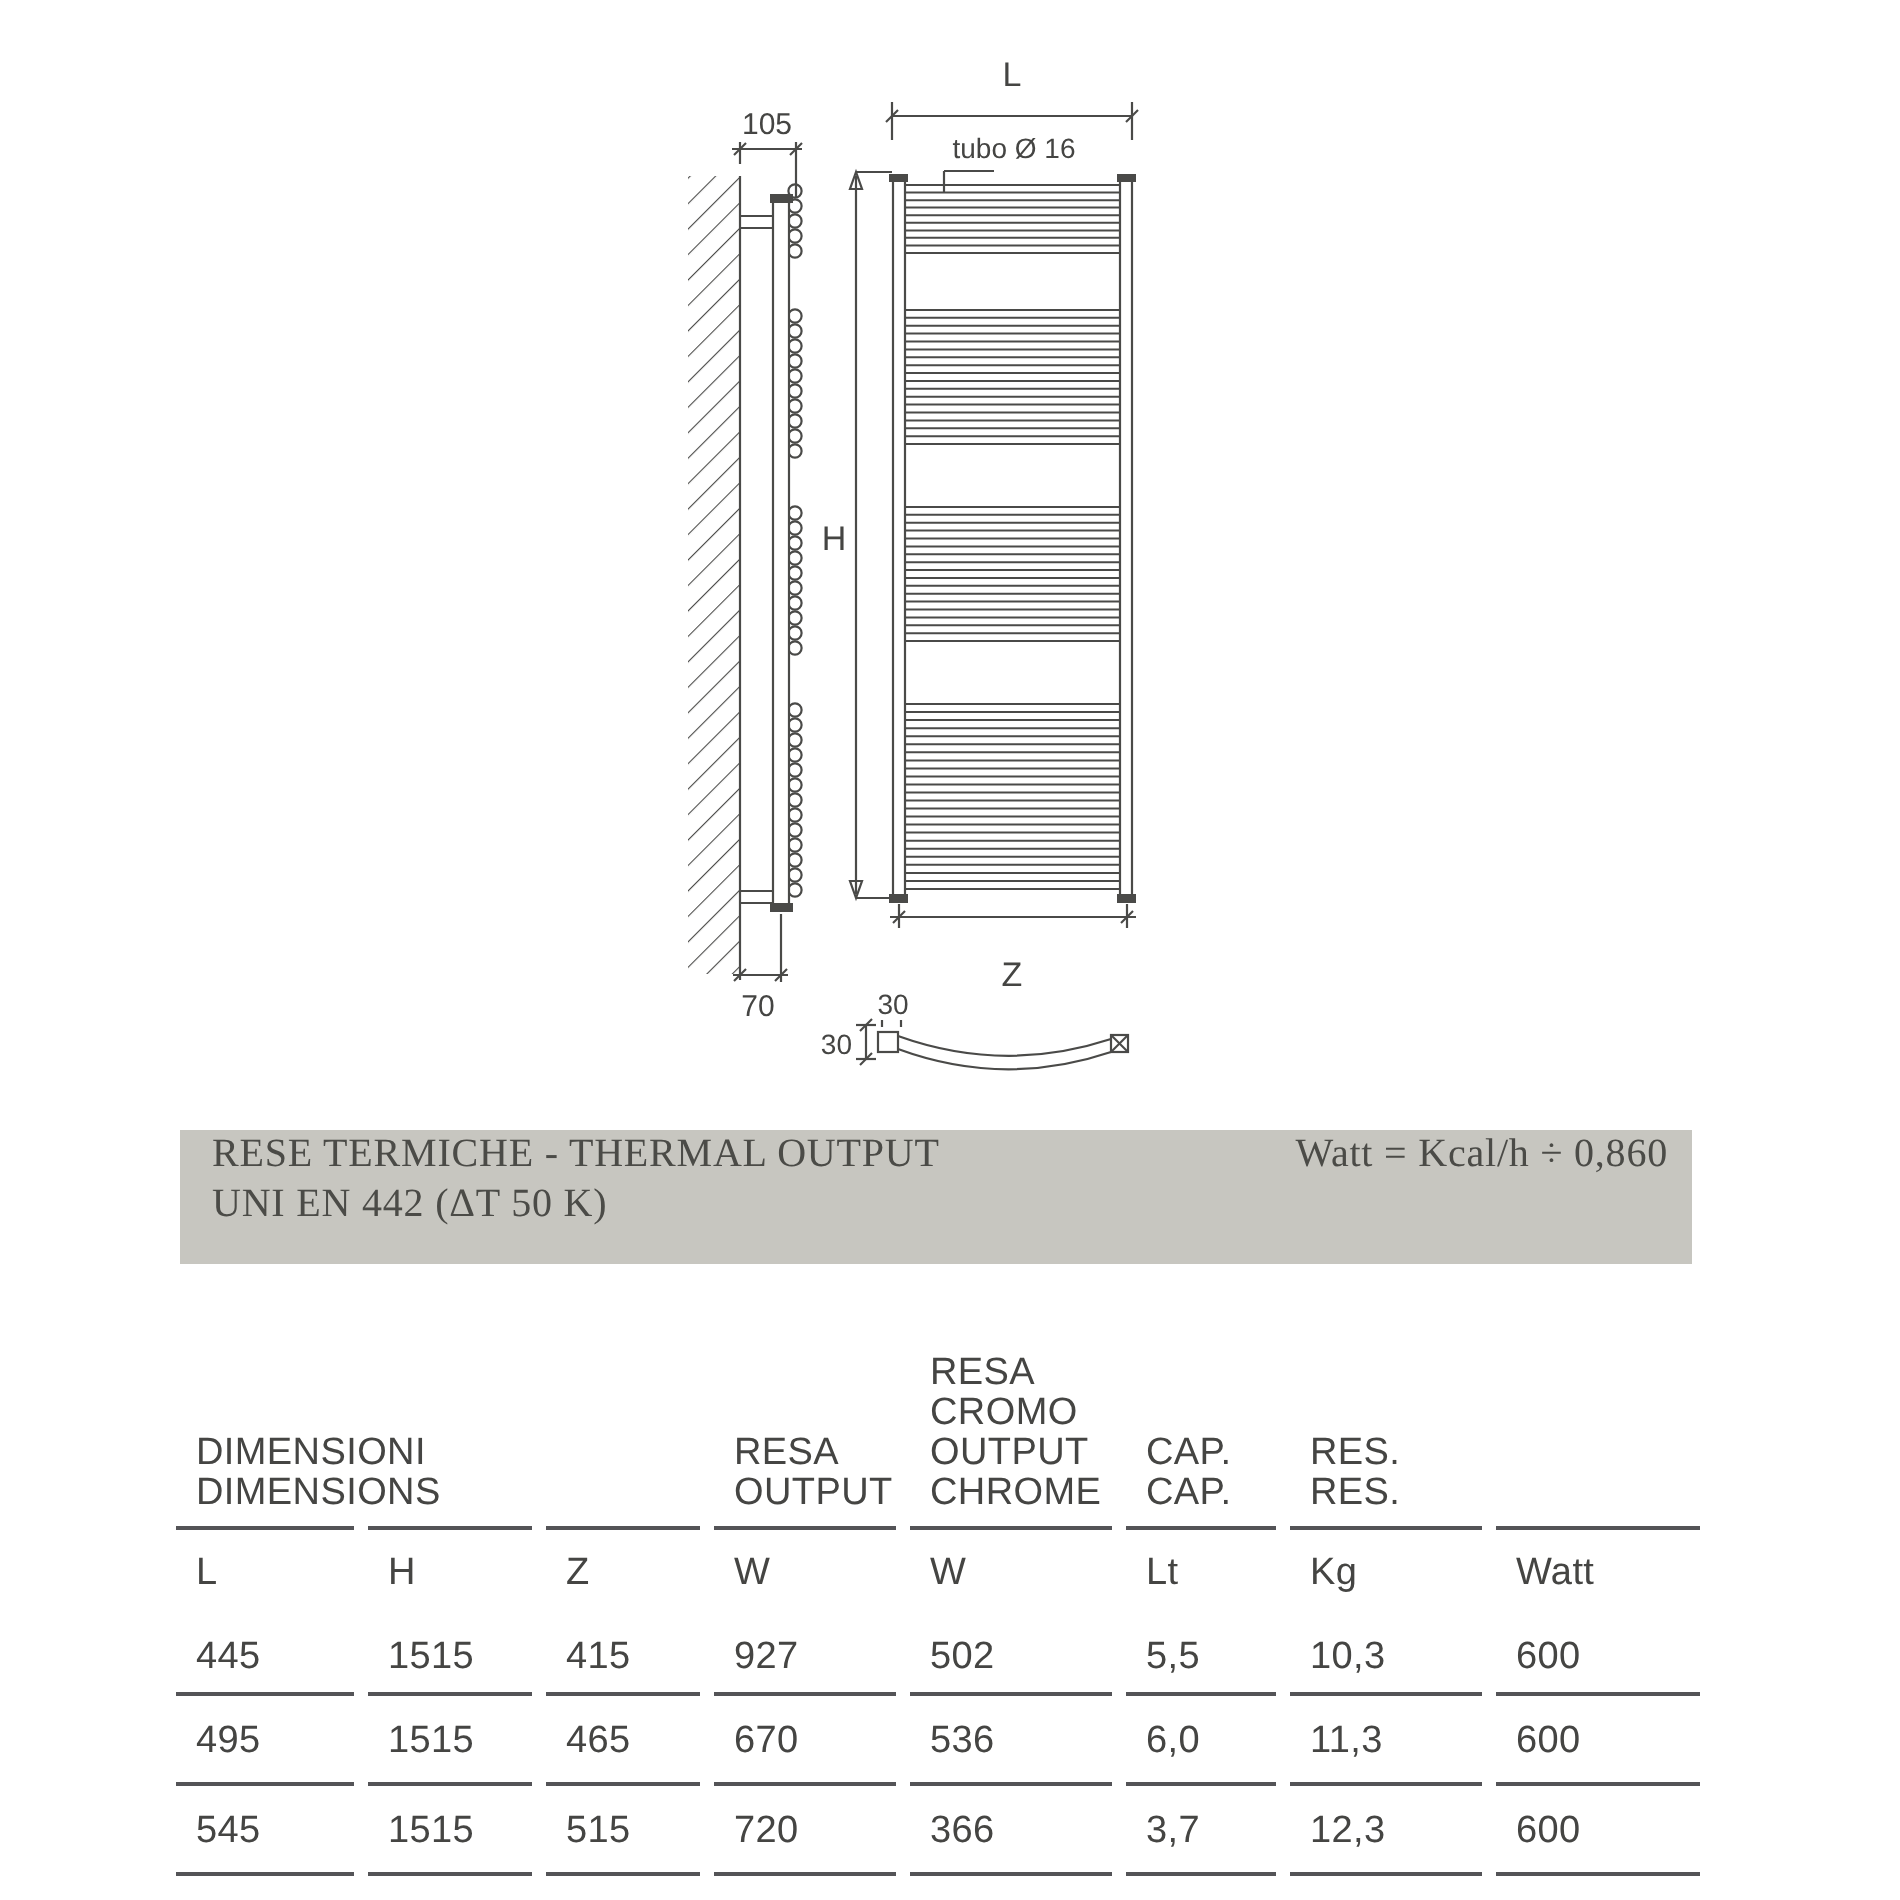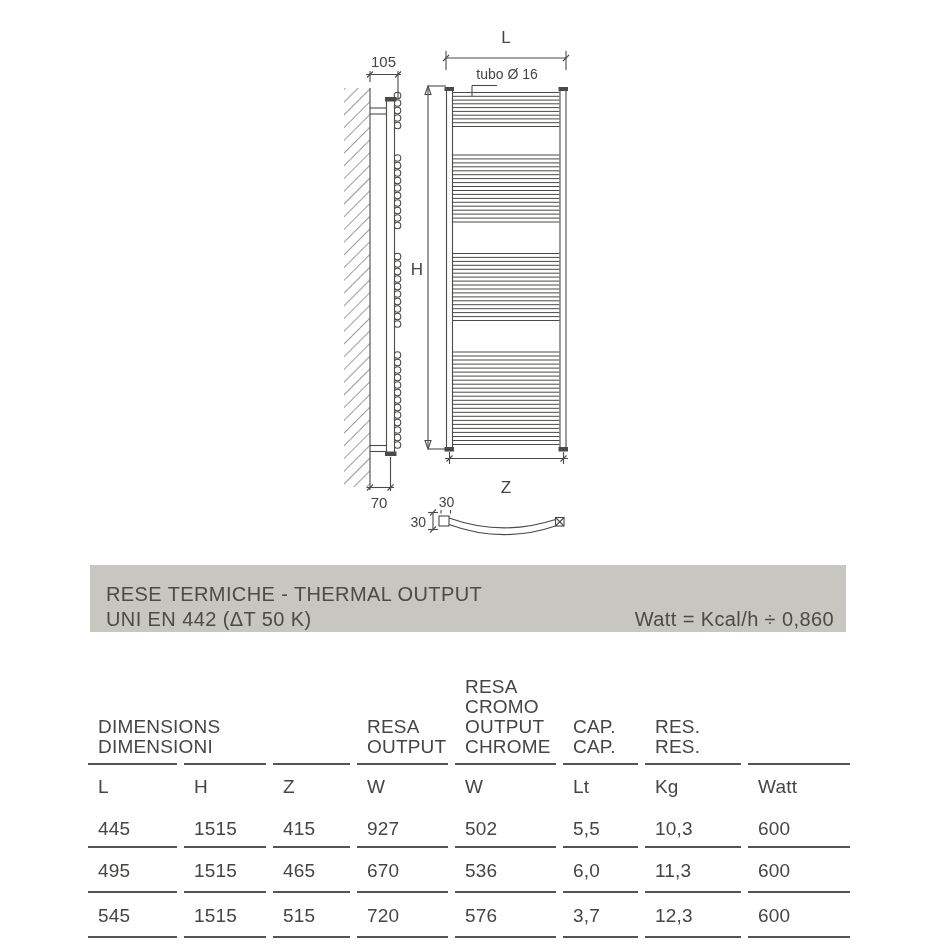--- a/index.html
+++ b/index.html
@@ -19,23 +19,23 @@
   #drawing .dimletter { font-size:17px; }
   #drawing .smallnum { font-size:14px; }
   #drawing .note { font-size:14px; }
   #bumps circle { fill:#ffffff; stroke:#4a4a48; stroke-width:1.1; }
   #tubes line { stroke:#4a4a48; stroke-width:1; }
 
   
   .banner {
     position:absolute; left:90px; top:565px; width:756px; height:67px;
     background:#c7c6c0; box-sizing:border-box;
-    display:flex; justify-content:space-between; align-items:flex-end;
+    display:flex; justify-content:space-between; align-items:flex-start;
     padding:0 12px 0 16px; color:#4b4b47;
-    font-size:20px; line-height:25px; letter-spacing:0.4px;
+    font-size:20px; line-height:25px; letter-spacing:0.4px;font-family:Liberation Serif, serif;
   }
   .banner .right { text-align:right;margin-left:36px; }
 
   
   .datatable { position:absolute; left:88px; top:655px; width:762px; font-size:19px; letter-spacing:0.2px; }
   .grid8 { display:grid; grid-template-columns:89px 82px 77px 91px 101px 75px 96px 102px; column-gap:7px; }
   .thead { min-height:102px; align-items:end; }
   .hcell { padding-left:10px; line-height:20px;margin-top:12px; }
   .hcell span { display:block; }
   .span3 { grid-column:1 / span 3; }
@@ -284,22 +284,22 @@
     </div>
     <div class="right">
       <div>Watt = Kcal/h ÷ 0,860</div>
     </div>
   </div>
 
   <div class="datatable">
 
     <div class="grid8 thead">
       <div class="hcell span3">
+        <span>DIMENSIONI</span>
         <span>DIMENSIONS</span>
-        <span>DIMENSIONI</span>
       </div>
       <div class="hcell">
         <span>RESA</span>
         <span>OUTPUT</span>
       </div>
       <div class="hcell">
         <span>RESA</span>
         <span>CROMO</span>
         <span>OUTPUT</span>
         <span>CHROME</span>
@@ -378,21 +378,21 @@
         <i></i>
         <i></i>
         <i></i>
     </div>
 
     <div class="grid8 drow rowx">
       <div>545</div>
       <div>1515</div>
       <div>515</div>
       <div>720</div>
-      <div>576</div>
+      <div>366</div>
       <div>3,7</div>
       <div>12,3</div>
       <div>600</div>
     </div>
 
     <div class="grid8 rrule" style="margin-top:0">
       <i></i>
         <i></i>
         <i></i>
         <i></i>

